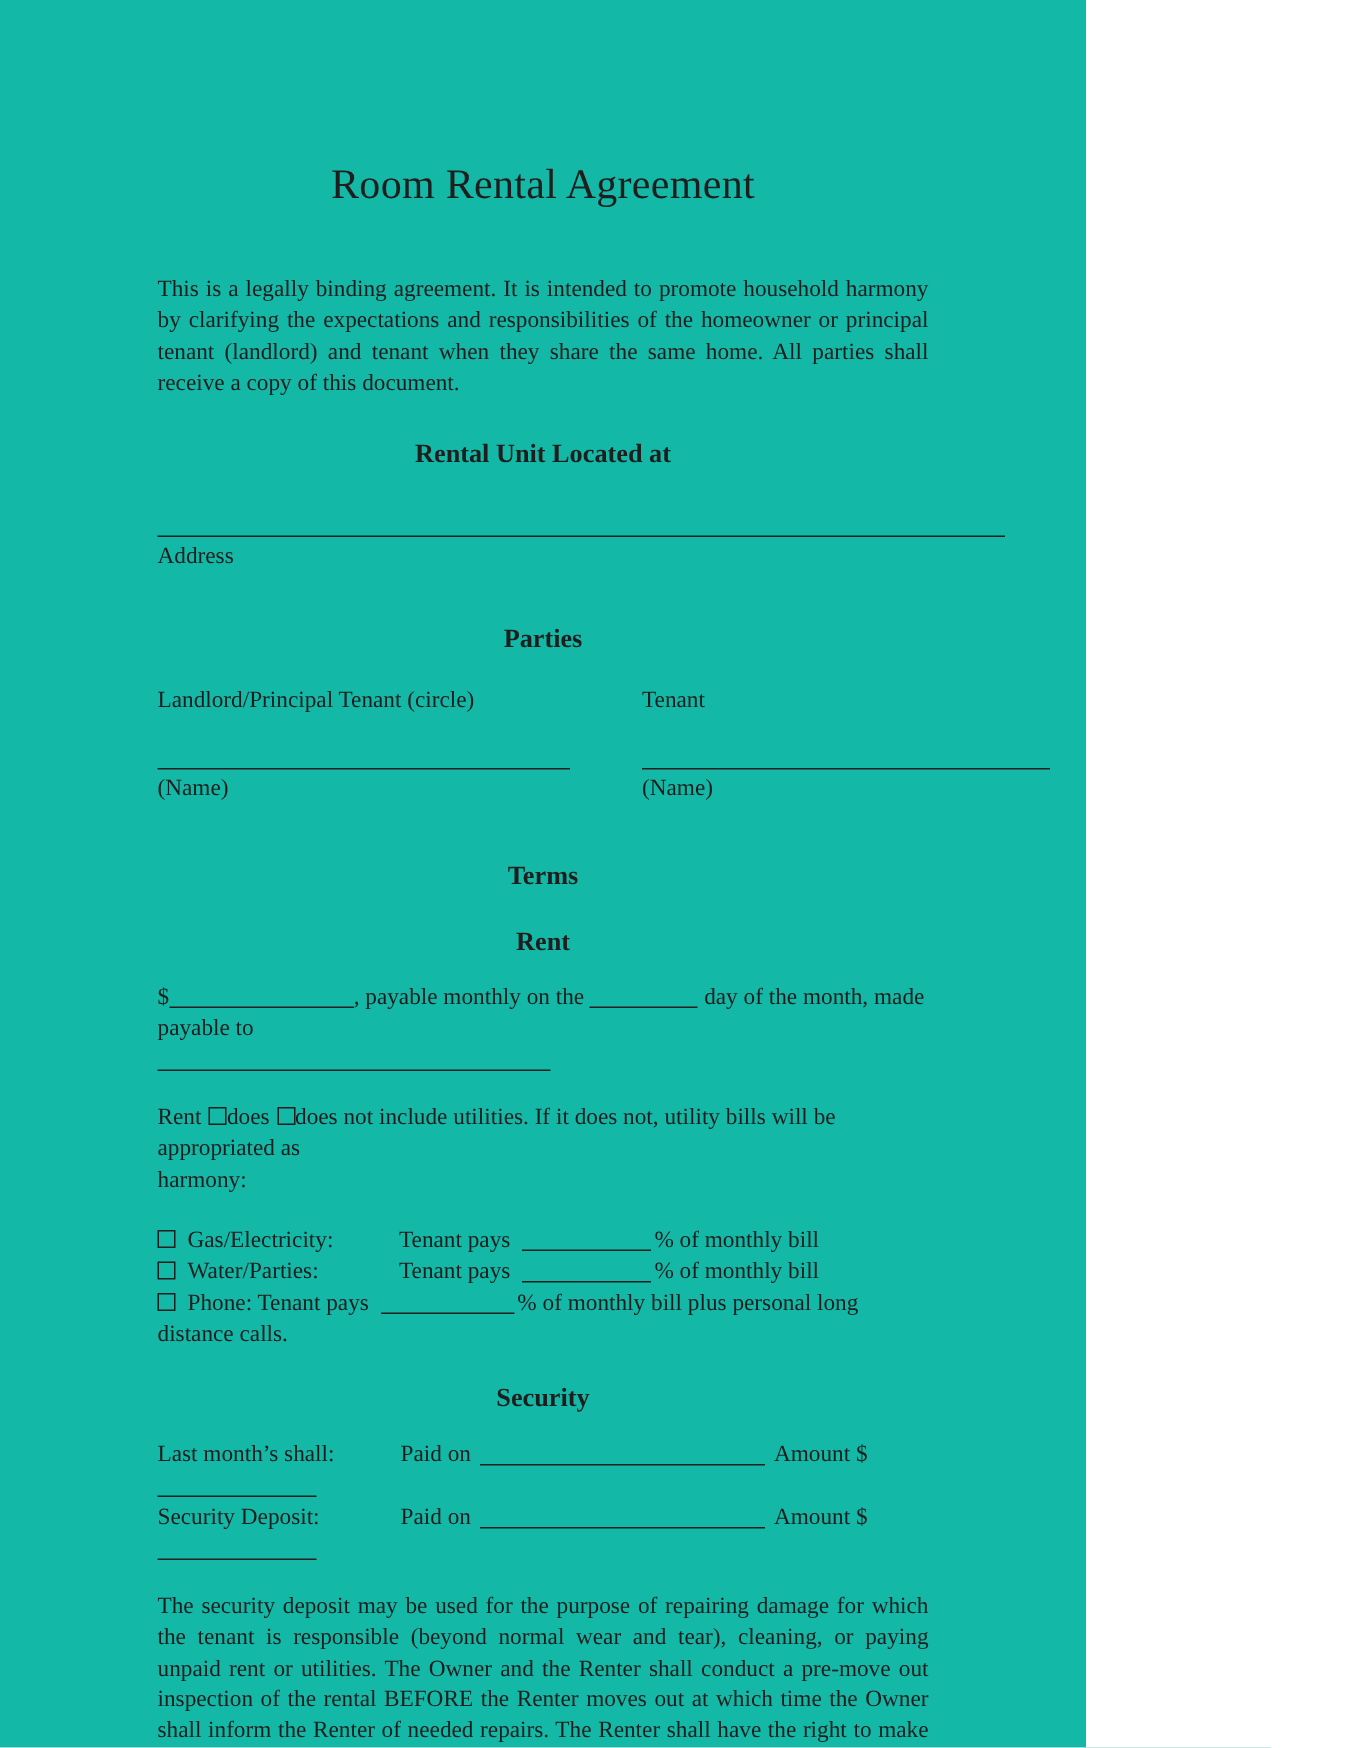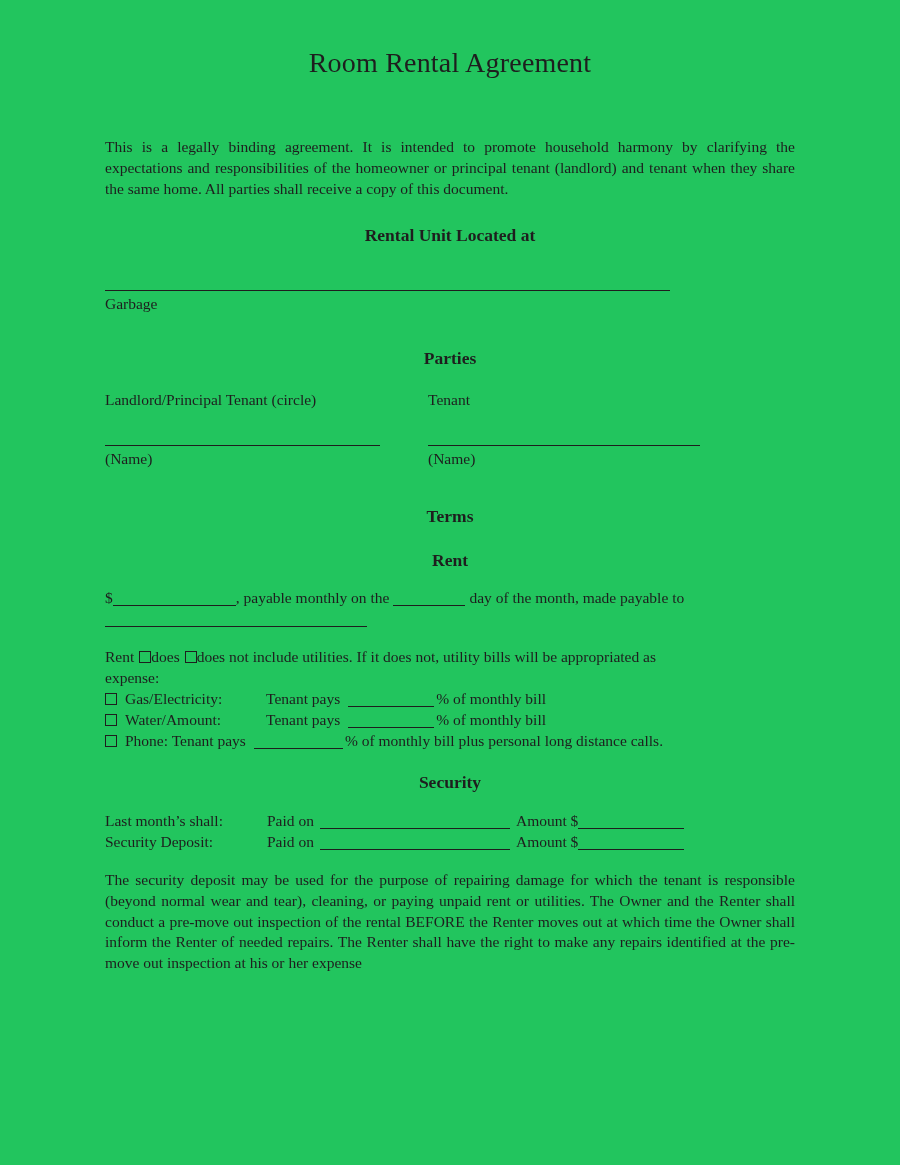--- a/index.html
+++ b/index.html
@@ -1,20 +1,20 @@
 <!DOCTYPE html>
 <html><head>
 <meta charset="utf-8">
 <style>
   html, body { margin: 0; padding: 0; background: #ffffff; }
   .doc {
-    width: 900px; height: 1165px;
+    width: 724px; height: 1165px;
     box-sizing: border-box;
-    padding: 46px 105px 0 105px;
-    background: #22c55e;
+    padding: 107px 105px 0 105px;
+    background: #14b8a6;
     color: #1e1e1e;
     font-family: "Liberation Serif", "DejaVu Serif", serif;
     font-size: 15.5px;
     line-height: 21px;
     overflow: hidden;
   }
   h1.title {
     margin: 0;
     font-size: 28px;
     font-weight: normal;
@@ -57,25 +57,25 @@
   .ml6 { margin-left: 6px; text-align: center; }
   .ml8 { margin-left: 8px; }
 </style>
 </head>
 <body>
 
 <div class="doc">
 
   <h1 class="title">Room Rental Agreement</h1>
 
-  <p class="para justify" style="margin-top:56px">This is a legally binding agreement. It is intended to promote household harmony by clarifying the expectations and responsibilities of the homeowner or principal tenant (landlord) and tenant when they share the same home. All parties shall receive a copy of this document.</p>
+  <p class="para justify" style="margin-top:41px">This is a legally binding agreement. It is intended to promote household harmony by clarifying the expectations and responsibilities of the homeowner or principal tenant (landlord) and tenant when they share the same home. All parties shall receive a copy of this document.</p>
 
   <h2 class="sec" style="margin-top:25px">Rental Unit Located at</h2>
   <div class="line" style="width:565px; height:43px;"></div>
-  <div class="para" style="margin-top:2px">Garbage</div>
+  <div class="para" style="margin-top:2px">Address</div>
 
   <h2 class="sec" style="margin-top:33px">Parties</h2>
   <div class="cols" style="margin-top:19px">
     <div class="col1 para">Landlord/Principal Tenant (circle)</div>
     <div class="para">Tenant</div>
   </div>
   <div class="cols">
     <div class="col1">
       <div class="line" style="width:275px; height:35px;"></div>
       <div class="para" style="margin-top:2px">(Name)</div>
@@ -84,25 +84,25 @@
       <div class="line" style="width:272px; height:35px;"></div>
       <div class="para" style="margin-top:2px">(Name)</div>
     </div>
   </div>
 
   <h2 class="sec" style="margin-top:36px">Terms</h2>
 
   <h2 class="sec" style="margin-top:21px">Rent</h2>
   <p class="para" style="margin-top:15px"><span>$</span><span class="blank" style="width:123px"></span><span>, payable monthly on the</span><span class="blank ml4" style="width:72px"></span><span class="ml4">day of the month, made payable to</span><br><span class="blank" style="width:262px"></span></p>
 
-  <p class="para" style="margin-top:17px"><span>Rent</span><span class="cb"></span><span>does</span><span class="cb"></span><span>does not include utilities. If it does not, utility bills will be appropriated as</span><br><span>expense:</span></p>
+  <p class="para" style="margin-top:17px"><span>Rent</span><span class="cb"></span><span>does</span><span class="cb"></span><span>does not include utilities. If it does not, utility bills will be appropriated as</span><br><span>harmony:</span></p>
 
-  <div style="">
+  <div style="margin-top:19px">
     <div class="para"><span class="cb cb-row"></span><span class="util-label">Gas/Electricity:</span><span>Tenant pays</span><span class="blank ml8" style="width:86px"></span><span class="ml2">% of monthly bill</span></div>
-    <div class="para"><span class="cb cb-row"></span><span class="util-label">Water/Amount:</span><span>Tenant pays</span><span class="blank ml8" style="width:86px"></span><span class="ml2">% of monthly bill</span></div>
+    <div class="para"><span class="cb cb-row"></span><span class="util-label">Water/Parties:</span><span>Tenant pays</span><span class="blank ml8" style="width:86px"></span><span class="ml2">% of monthly bill</span></div>
     <div class="para"><span class="cb cb-row"></span><span>Phone: Tenant pays</span><span class="blank ml8" style="width:89px"></span><span class="ml2">% of monthly bill plus personal long distance calls.</span></div>
   </div>
 
   <h2 class="sec" style="margin-top:20px">Security</h2>
   <div style="margin-top:16px">
     <div class="para"><span class="dep-label">Last month’s shall:</span><span>Paid on</span><span class="blank ml6" style="width:190px"></span><span class="ml6">Amount $</span><span class="blank" style="width:106px"></span></div>
     <div class="para"><span class="dep-label">Security Deposit:</span><span>Paid on</span><span class="blank ml6" style="width:190px"></span><span class="ml6">Amount $</span><span class="blank" style="width:106px"></span></div>
   </div>
 
   <p class="para justify" style="margin-top:18px; line-height:20.8px">The security deposit may be used for the purpose of repairing damage for which the tenant is responsible (beyond normal wear and tear), cleaning, or paying unpaid rent or utilities. The Owner and the Renter shall conduct a pre-move out inspection of the rental BEFORE the Renter moves out at which time the Owner shall inform the Renter of needed repairs. The Renter shall have the right to make any repairs identified at the pre-move out inspection at his or her expense</p>

